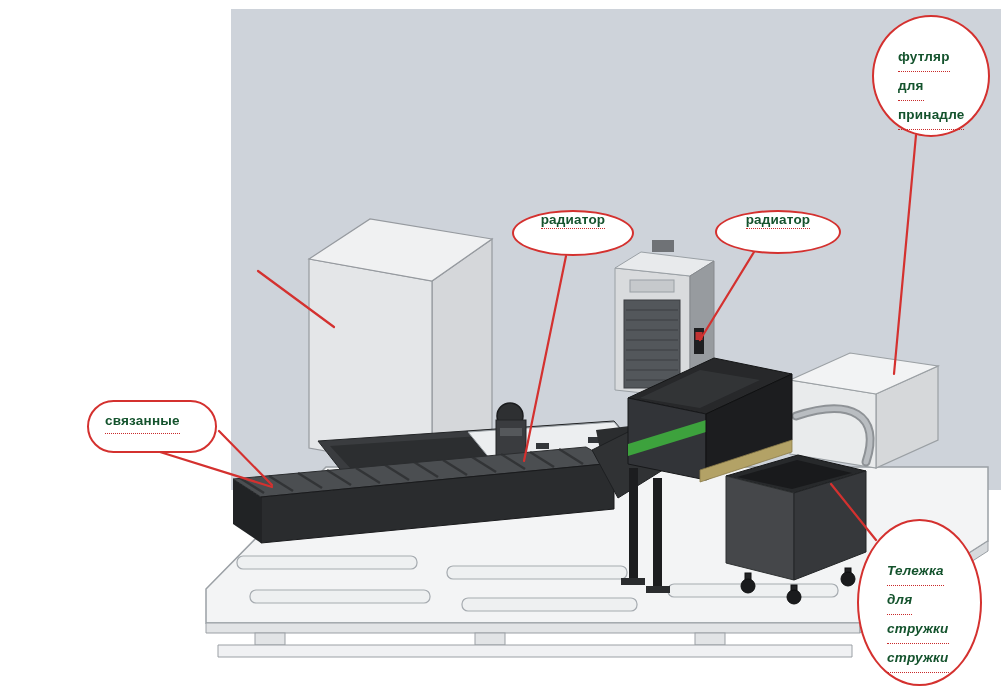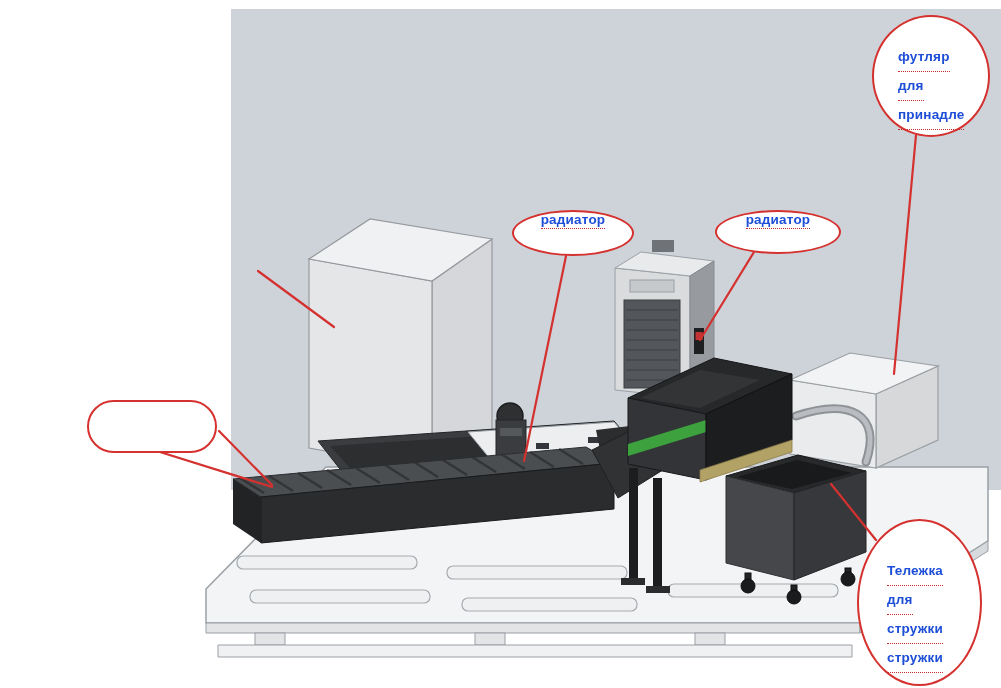--- a/index.html
+++ b/index.html
@@ -9,35 +9,35 @@
   }
   #scene-svg { position:absolute; left:0; top:0; z-index:1; }
 
   .bubble {
     position:absolute; background:#ffffff; border:2.6px solid #d4312f;
     box-sizing:border-box; z-index:3;
   }
   .ellipse { border-radius:50%; }
   .center  { display:flex; align-items:flex-start; justify-content:center; }
   .txt {
-    display:inline-block; font-size:13.5px; font-weight:600; color:#1d4ed8;
+    display:inline-block; font-size:13.5px; font-weight:600; color:#14532d;
     border-bottom:1.6px dotted #c92a2a; padding-bottom:1px; letter-spacing:.2px;
     white-space:nowrap;
   }
   .row { display:block; }
 
   .b-subtank  { left:153px; top:227px; width:134px; height:50px; }
   .b-radiator { left:512px; top:210px; width:122px; height:46px; }
   .b-cooler   { left:715px; top:210px; width:126px; height:44px; }
   .b-case     { left:872px; top:15px;  width:118px; height:122px; padding:26px 0 0 24px; }
   .b-case .row { line-height:26px; }
   .b-rows     { left:87px;  top:400px; width:130px; height:53px; border-radius:27px; padding:6px 0 0 16px; }
   .b-rows .row { line-height:23px; }
   .b-cart     { left:857px; top:519px; width:125px; height:167px; padding:36px 0 0 28px; }
-  .b-cart .row { line-height:26px; }
+  .b-cart .row { line-height:26px;font-style:italic; }
 </style>
 </head>
 <body>
 
 <div id="canvas">
 
   <svg id="scene-svg" width="1001" height="688" viewBox="0 0 1001 688">
 
     <rect x="231" y="9" width="770" height="481" fill="#ced3da"></rect>
 
@@ -183,20 +183,21 @@
     <span class="txt">радиатор</span>
   </div>
 
   <div class="bubble ellipse b-case">
     <span class="row"><span class="txt">футляр</span></span>
     <span class="row"><span class="txt">для</span></span>
     <span class="row"><span class="txt">принадле</span></span>
   </div>
 
   <div class="bubble b-rows">
+    <span class="row"><span class="txt">связанные</span></span>
   </div>
 
   <div class="bubble ellipse b-cart">
     <span class="row"><span class="txt">Тележка</span></span>
     <span class="row"><span class="txt">для</span></span>
     <span class="row"><span class="txt">стружки</span></span>
     <span class="row"><span class="txt">стружки</span></span>
   </div>
 
 </div>

